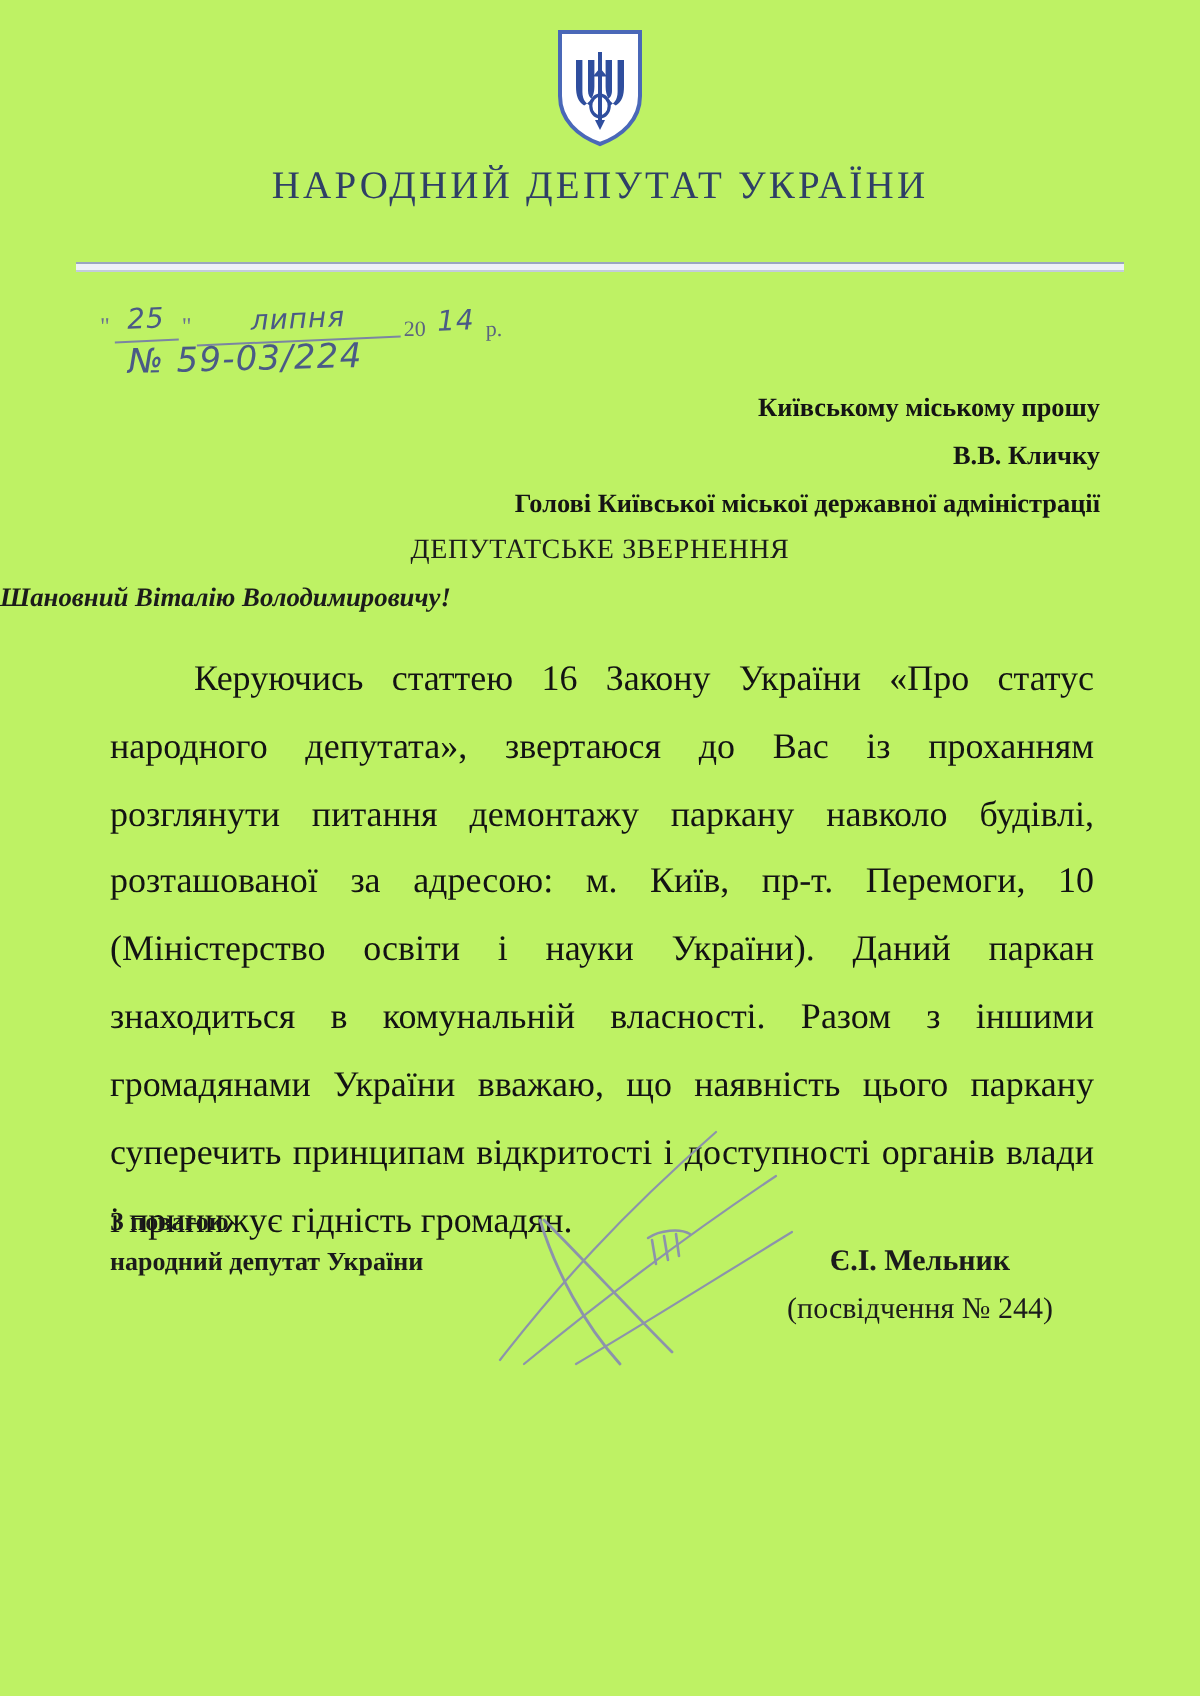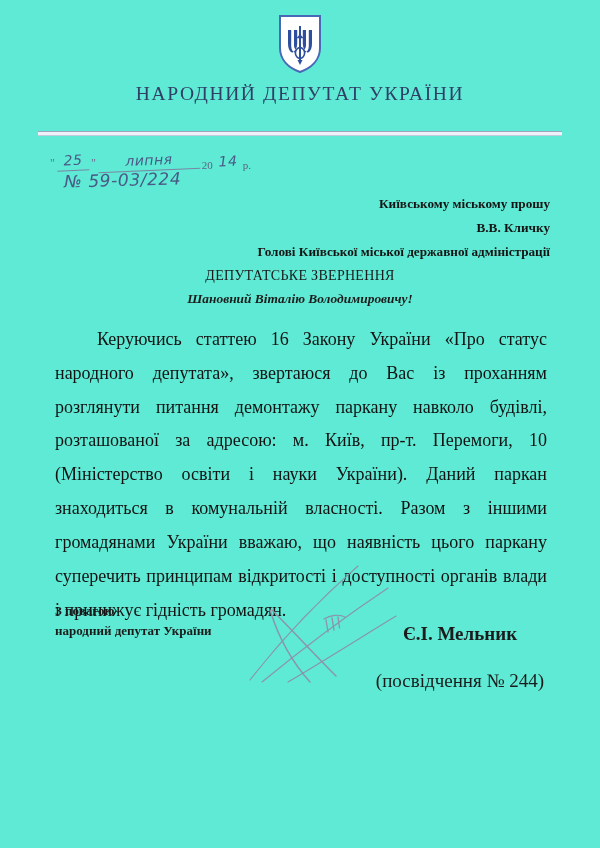--- a/index.html
+++ b/index.html
@@ -12,21 +12,21 @@
     height: 848px;
     position: relative;
     font-family: "Liberation Serif", "DejaVu Serif", serif;
     color: #1b1b1b;
     overflow: hidden;
   }
 
   .page {
     position: absolute;
     inset: 0;
-    background: #5eead4;
+    background: #bef264;
   }
 
   
   .emblem-wrap {
     position: absolute;
     top: 14px;
     left: 0;
     width: 600px;
     display: flex;
     justify-content: center;
@@ -134,21 +134,20 @@
     text-align: center;
     font-size: 14px;
     font-weight: normal;
     letter-spacing: 0.3px;
   }
   .salutation {
     position: absolute;
     top: 291px;
     left: 0;
     width: 600px;
-    text-align: center;
     font-size: 13.4px;
     font-weight: bold;
     font-style: italic;
   }
 
   
   .body-block {
     position: absolute;
     top: 323px;
     left: 55px;
@@ -174,25 +173,25 @@
     font-weight: bold;
     line-height: 1.55;
     white-space: nowrap;
   }
   .sig-right {
     position: absolute;
     top: 619px;
     left: 370px;
     width: 180px;
     text-align: center;
-    font-size: 19px;
+    font-size: 15px;
     line-height: 1.6;
   }
   .sig-name { font-weight: bold; }
-  .sig-id { font-weight: normal; margin-top: 17px; }
+  .sig-id { font-weight: normal; }
 
   .signature-mark {
     position: absolute;
     top: 558px;
     left: 248px;
     width: 150px;
     height: 125px;
     pointer-events: none;
   }
 </style>

